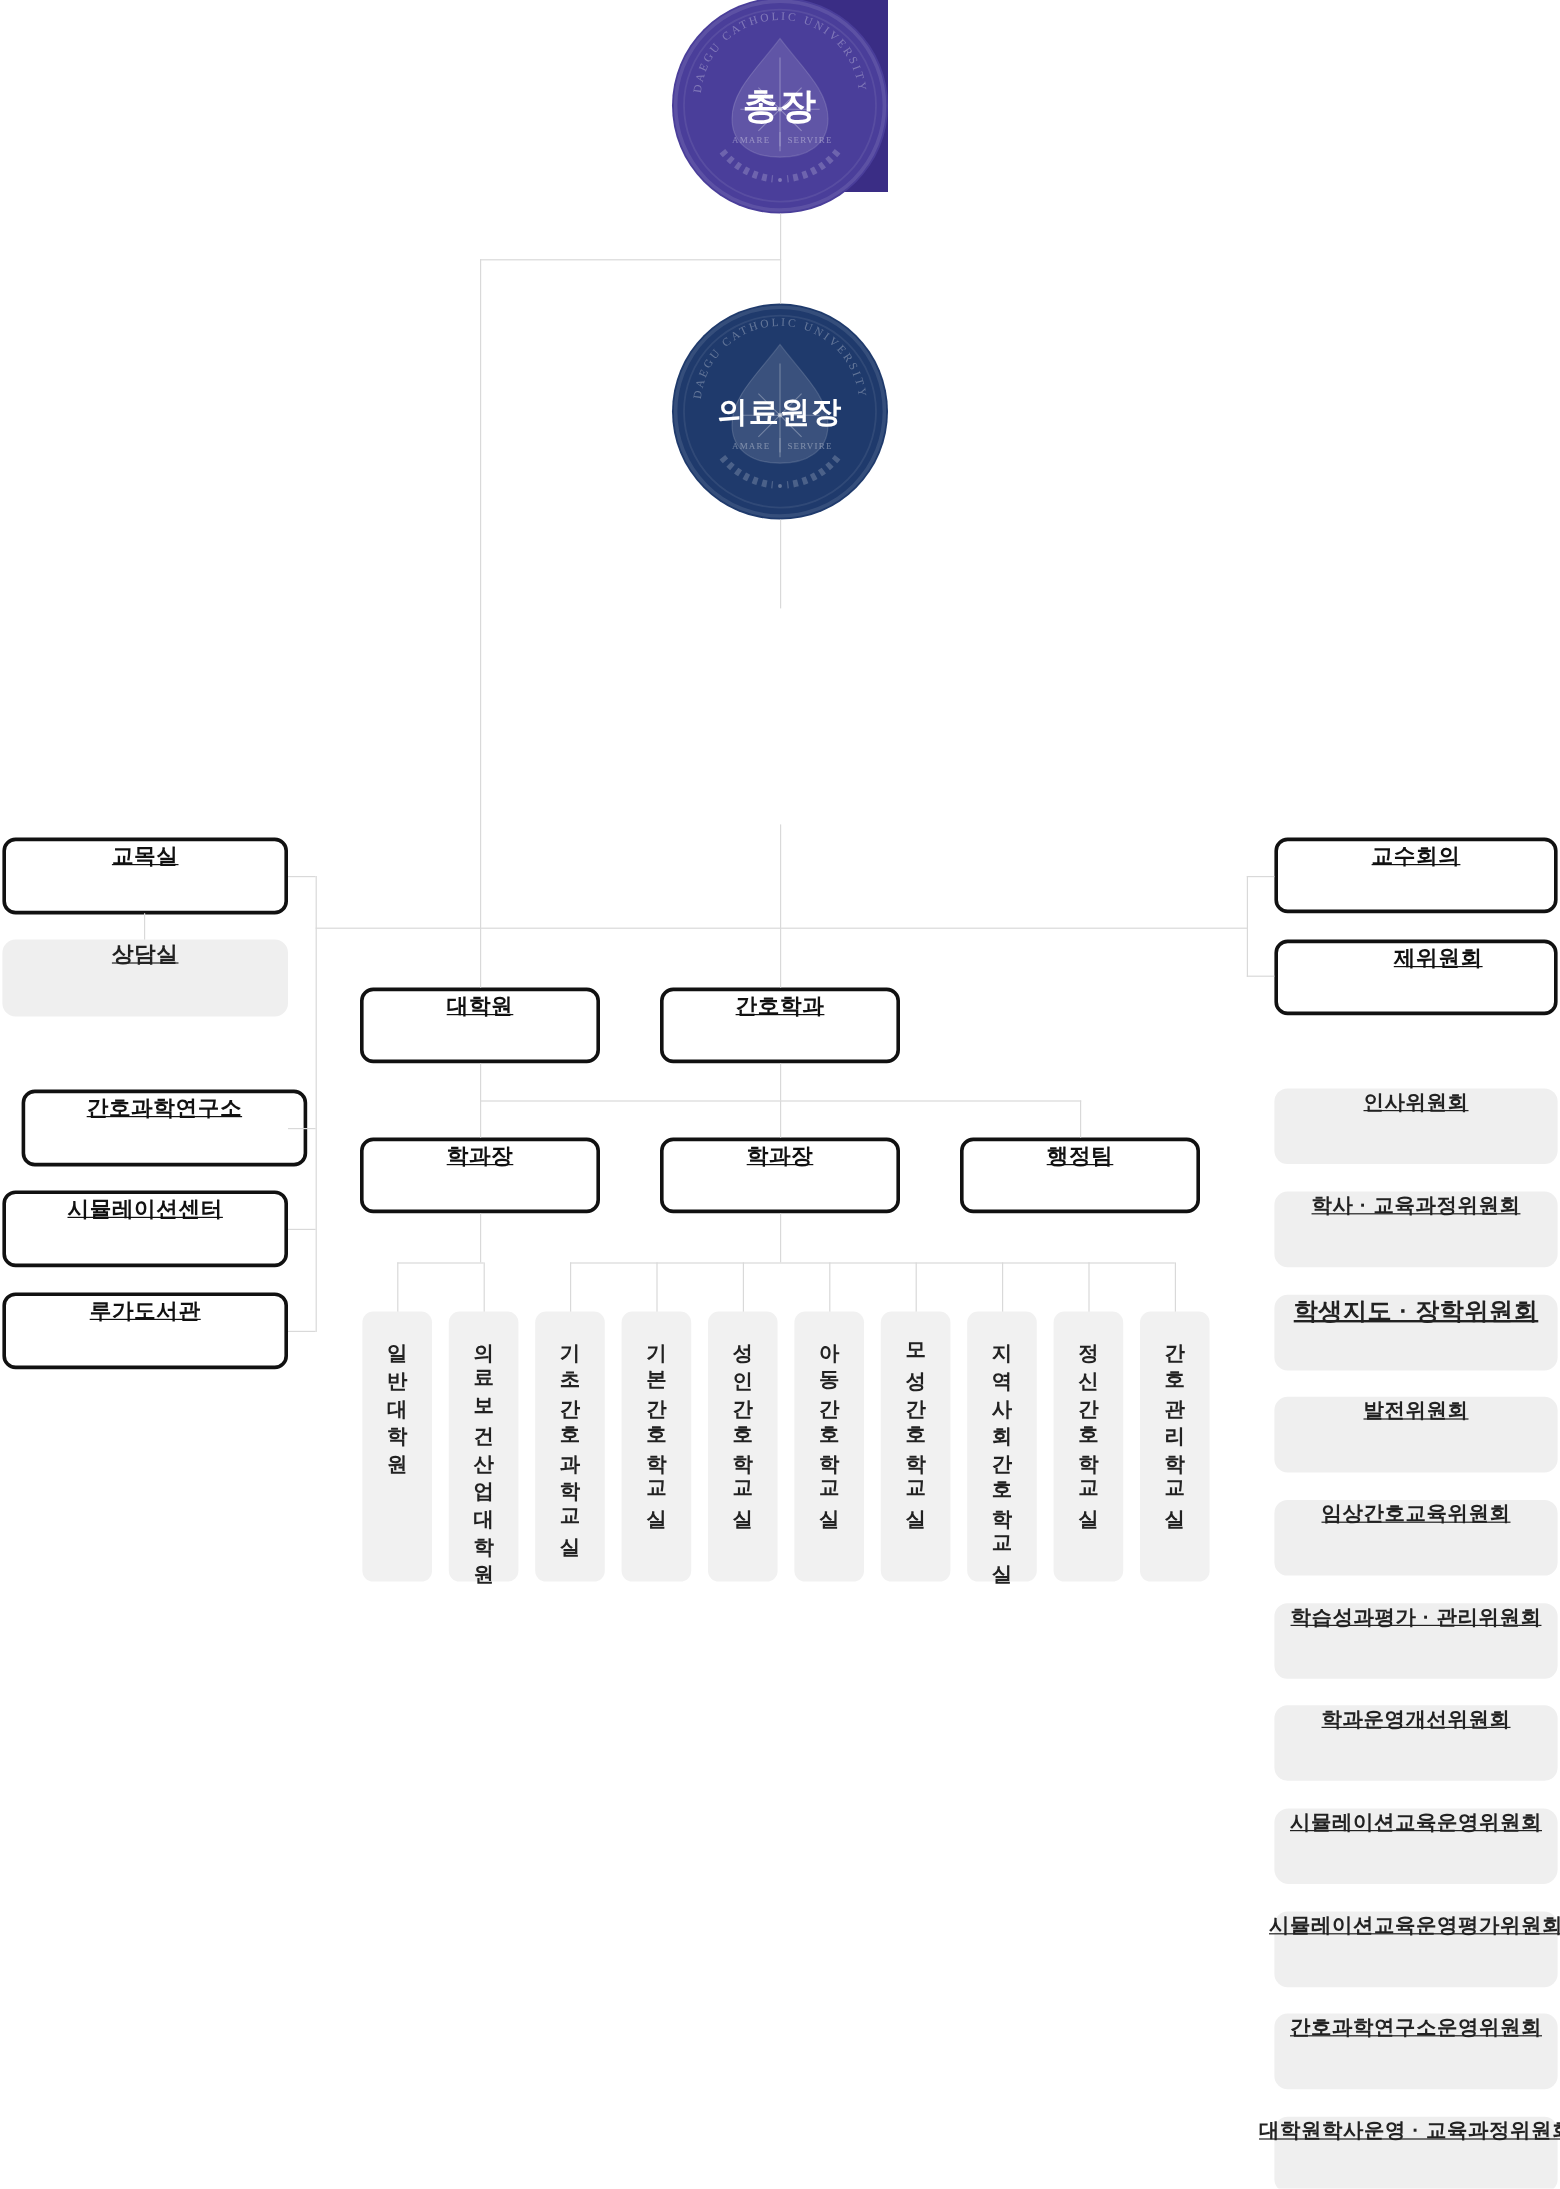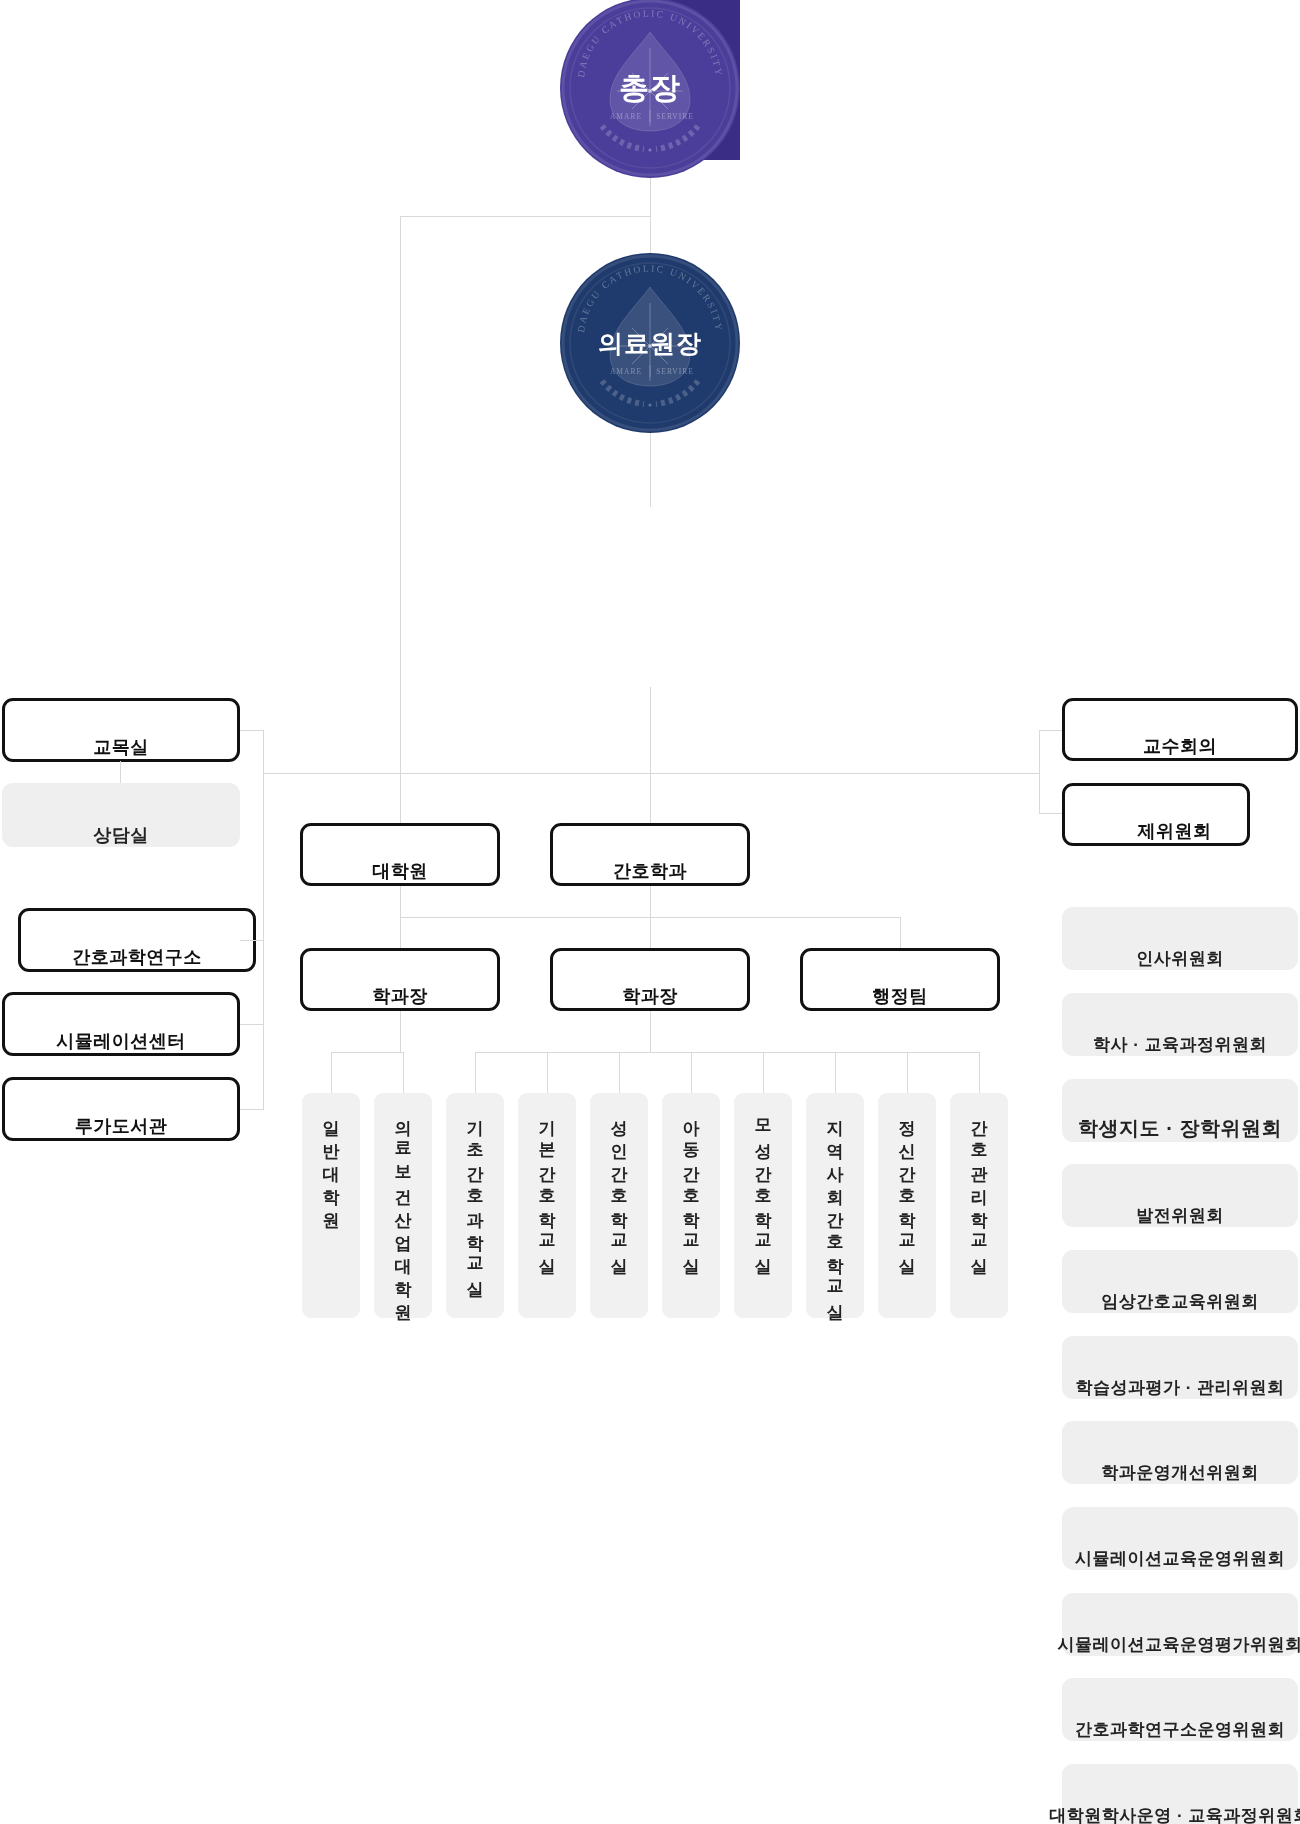--- a/index.html
+++ b/index.html
@@ -2,23 +2,23 @@
 <html><head>
 <meta charset="utf-8">
 <style>
   html,body{margin:0;padding:0;background:#fff;}
   #stage{
     position:relative;width:1300px;height:1824px;background:#ffffff;overflow:hidden;
     font-family:"Liberation Sans","DejaVu Sans",sans-serif;color:#111;
   }
   .line{position:absolute;background:#d9d9d9;}
   .box{
-    position:absolute;display:flex;align-items:flex-end;justify-content:center;
+    position:absolute;display:flex;align-items:flex-start;justify-content:center;
     box-sizing:border-box;border-radius:11px;font-size:18px;font-weight:700;
-    background:#fff;color:#111;letter-spacing:0.5px;white-space:nowrap;
+    background:#fff;color:#111;letter-spacing:0.5px;white-space:nowrap;text-decoration:underline;
   }
   .bordered{border:3px solid #111;}
   .gray{background:#efefef;border:none;font-weight:600;color:#222;}
   .tallbox{
     position:absolute;background:#f1f1f1;border-radius:9px;box-sizing:border-box;
   }
   .tallbox .vtxt{
     position:absolute;top:14px;left:50%;transform:translateX(-50%);
     writing-mode:vertical-rl;text-orientation:upright;
     font-size:17px;font-weight:600;color:#222;letter-spacing:6px;line-height:1;
@@ -84,21 +84,21 @@
 
 
   <div class="box bordered" style="left:300px;top:823px;width:200px;height:63px;">대학원</div>
   <div class="box bordered" style="left:550px;top:823px;width:200px;height:63px;">간호학과</div>
 
   <div class="box bordered" style="left:300px;top:948px;width:200px;height:63px;">학과장</div>
   <div class="box bordered" style="left:550px;top:948px;width:200px;height:63px;">학과장</div>
   <div class="box bordered" style="left:800px;top:948px;width:200px;height:63px;">행정팀</div>
 
   <div class="box bordered" style="left:1062px;top:698px;width:236px;height:63px;">교수회의</div>
-  <div class="box bordered" style="left:1062px;top:783px;width:188px;height:63px;padding-left:37px;">제위원회</div>
+  <div class="box bordered" style="left:1062px;top:783px;width:236px;height:63px;padding-left:37px;">제위원회</div>
 
   <div id="dyn">
       <div class="box bordered" style="left:2px;top:698px;width:238px;height:64px;">
         <span>교목실</span>
       </div>
       <div class="box gray" style="left:2px;top:783px;width:238px;height:64px;">
         <span>상담실</span>
       </div>
       <div class="box bordered" style="left:18px;top:908px;width:238px;height:64px;">
         <span>간호과학연구소</span>

